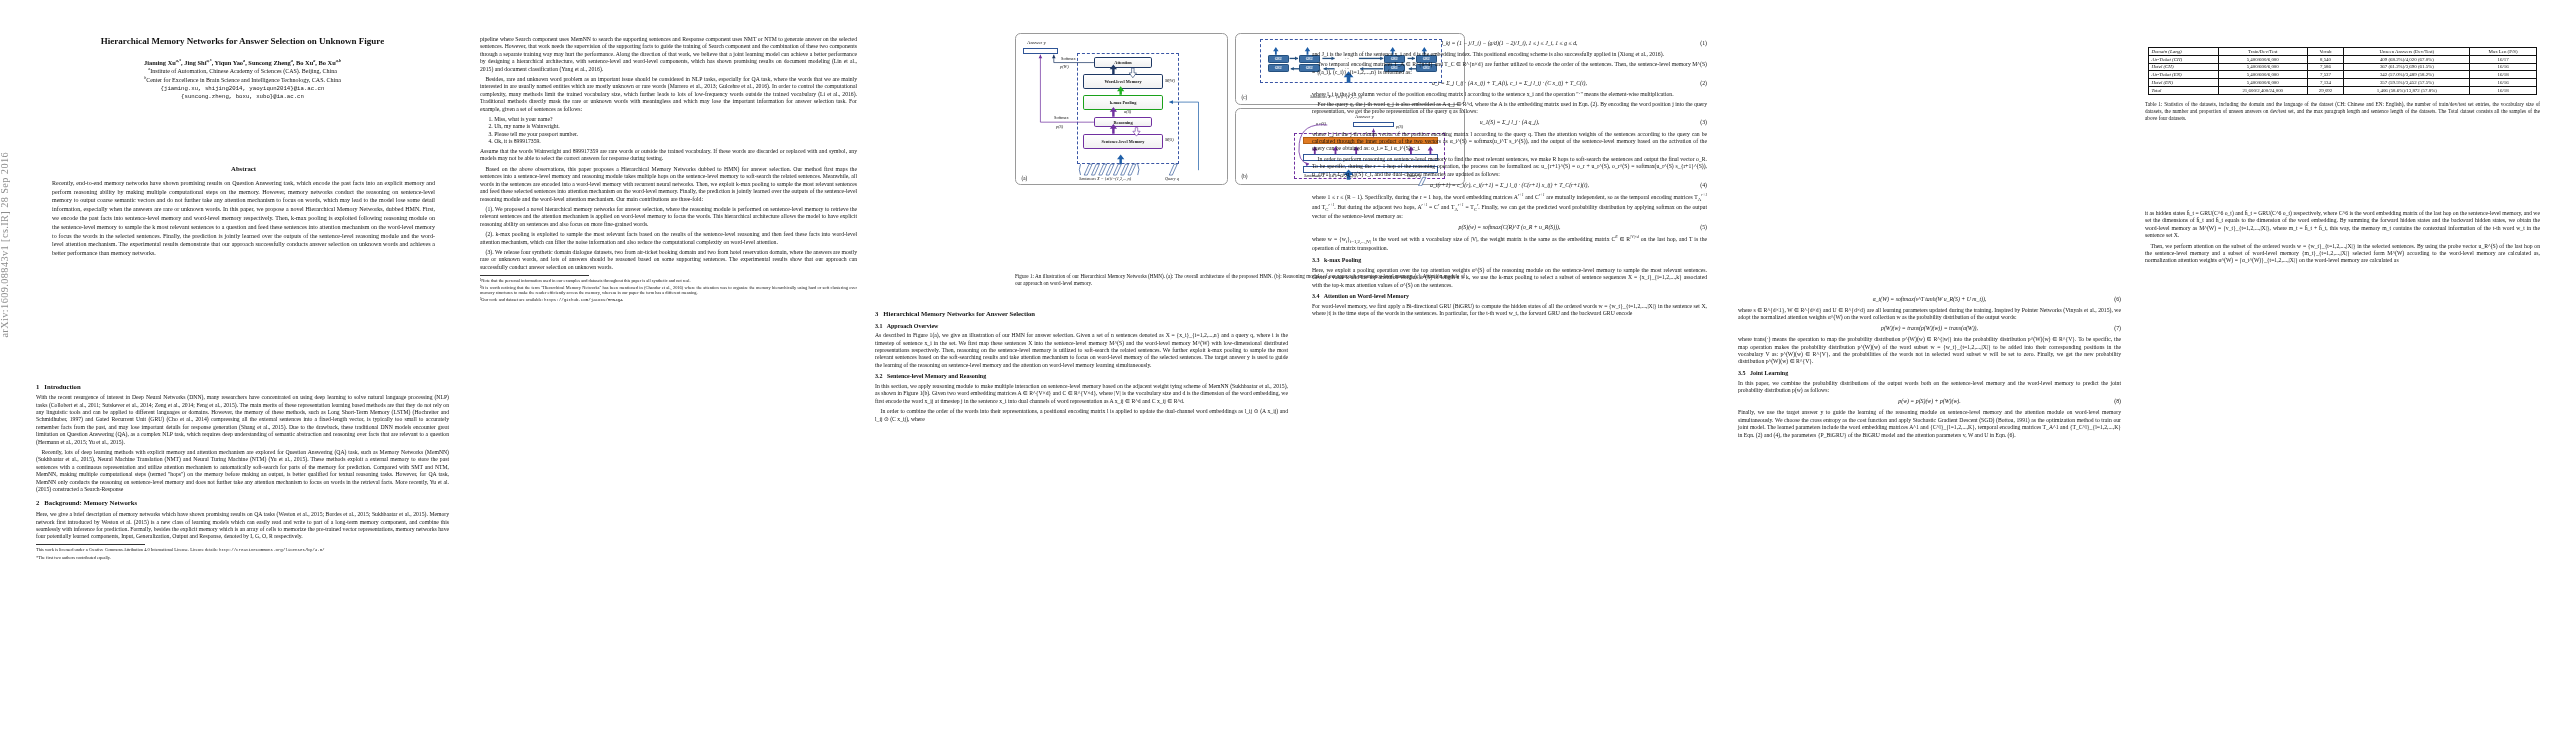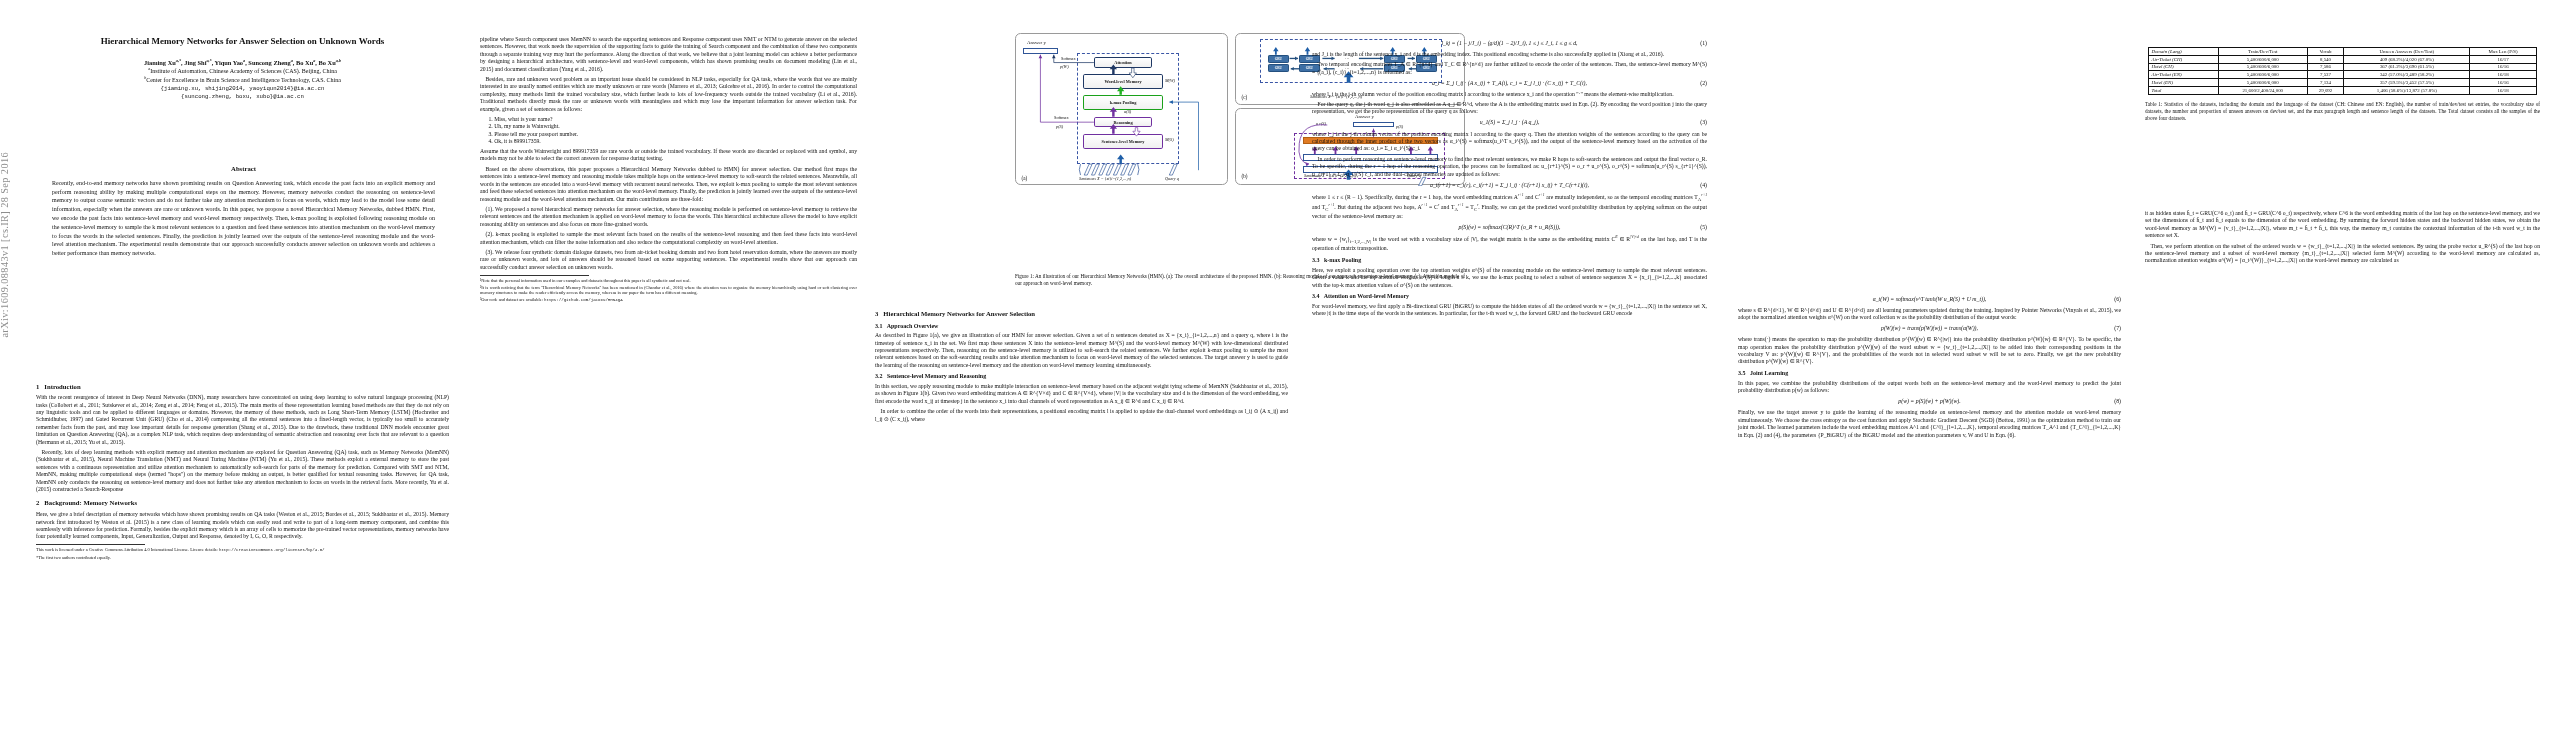--- a/index.html
+++ b/index.html
@@ -94,21 +94,21 @@
   #table-caption { font-size:5.2px; line-height:1.4; text-align:justify; margin-top:6px; }
 </style>
 </head>
 <body>
 
 <div class="page">
 
   <div id="arxiv-stamp">arXiv:1609.08843v1  [cs.IR]  28 Sep 2016</div>
 
   <div id="title-block">
-    <div id="paper-title">Hierarchical Memory Networks for Answer Selection on Unknown Words</div>
+    <div id="paper-title">Hierarchical Memory Networks for Answer Selection on Unknown Figure</div>
     <div id="author-line">Jiaming Xu<sup>a,*</sup>, Jing Shi<sup>a,*</sup>, Yiqun Yao<sup>a</sup>, Suncong Zheng<sup>a</sup>, Bo Xu<sup>a</sup>, Bo Xu<sup>a,b</sup></div>
     <div class="affil"><sup>a</sup>Institute of Automation, Chinese Academy of Sciences (CAS). Beijing, China</div>
     <div class="affil"><sup>b</sup>Center for Excellence in Brain Science and Intelligence Technology, CAS. China</div>
     <div class="email">{jiaming.xu, shijing2014, yaoyiqun2014}@ia.ac.cn</div>
     <div class="email">{suncong.zheng, boxu, xubo}@ia.ac.cn</div>
   </div>
 
   <div id="abstract-block">
     <div id="abstract-heading">Abstract</div>
     <div id="abstract-body">Recently, end-to-end memory networks have shown promising results on Question Answering task, which encode the past facts into an explicit memory and perform reasoning ability by making multiple computational steps on the memory. However, memory networks conduct the reasoning on sentence-level memory to output coarse semantic vectors and do not further take any attention mechanism to focus on words, which may lead to the model lose some detail information, especially when the answers are rare or unknown words. In this paper, we propose a novel Hierarchical Memory Networks, dubbed HMN. First, we encode the past facts into sentence-level memory and word-level memory respectively. Then, k-max pooling is exploited following reasoning module on the sentence-level memory to sample the k most relevant sentences to a question and feed these sentences into attention mechanism on the word-level memory to focus the words in the selected sentences. Finally, the prediction is jointly learned over the outputs of the sentence-level reasoning module and the word-level attention mechanism. The experimental results demonstrate that our approach successfully conducts answer selection on unknown words and achieves a better performance than memory networks.</div>

